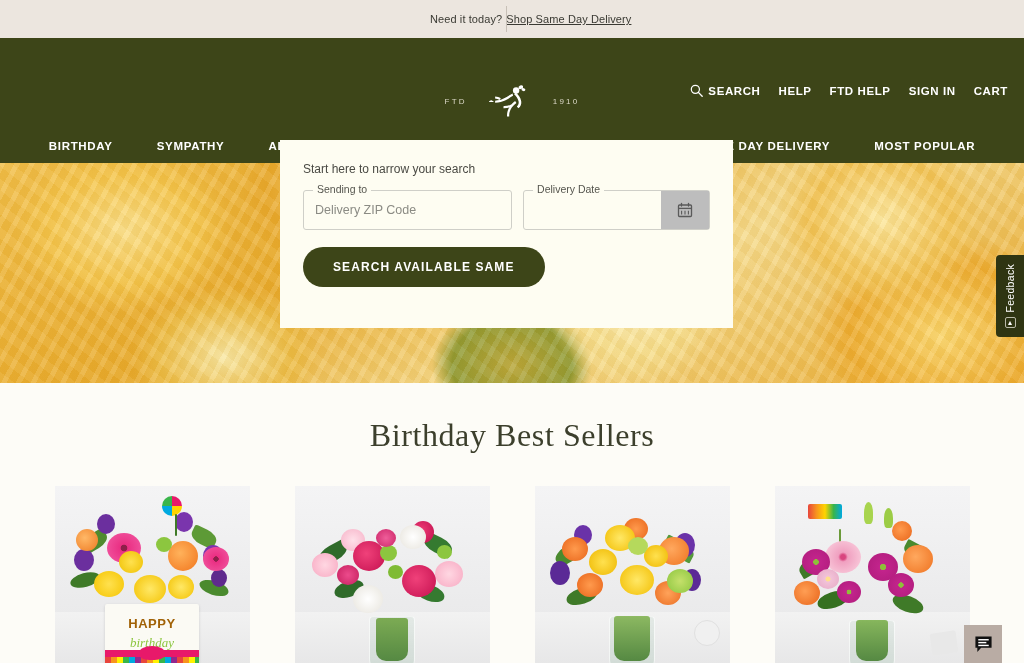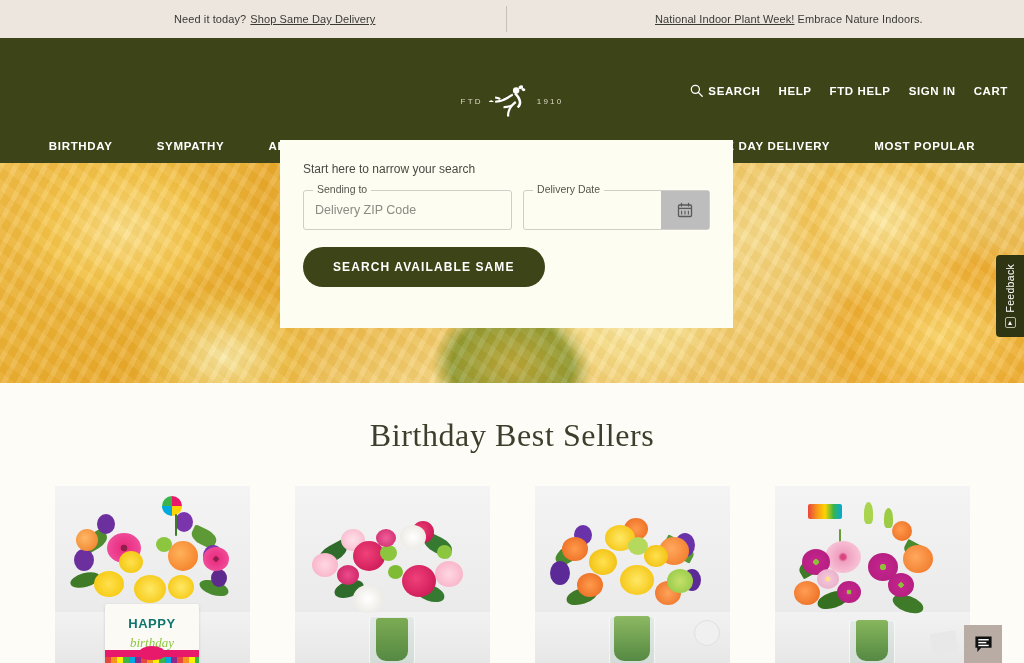--- a/index.html
+++ b/index.html
@@ -61,21 +61,21 @@
     position: relative;
   }
 
   .logo {
     position: absolute;
     left: 50%;
     transform: translateX(-50%);
     top: 46px;
     display: flex;
     align-items: center;
-    gap: 6px;
+    gap: 22px;
     cursor: pointer;
   }
   .logo-word {
     color: #dcd9c8;
     font-size: 8px;
     letter-spacing: 2.2px;
     font-family: "Liberation Sans", sans-serif;
   }
   .logo-mark { width: 42px; height: 34px; display: block; }
 
@@ -328,21 +328,21 @@
   .giftbox {
     position: absolute;
     background: #fbfaf4;
     border-radius: 2px;
     box-shadow: 0 1px 3px rgba(0,0,0,.15);
     overflow: hidden;
   }
   .giftbox .happy {
     position: absolute; top: 16%; left: 0; right: 0;
     text-align: center; font-size: 13px; font-weight: bold;
-    color: #0f766e; letter-spacing: .5px;
+    color: #a16207; letter-spacing: .5px;
   }
   .giftbox .bday {
     position: absolute; top: 44%; left: 0; right: 0;
     text-align: center; font-size: 13px; color: #8cc63f;
     font-family: "Liberation Serif", serif; font-style: italic;
   }
   .giftbox .stripes {
     position: absolute; left: 0; right: 0; bottom: 0; height: 30%;
     background: repeating-linear-gradient(90deg,
       #e8453c 0 6px, #f7941e 6px 12px, #fff200 12px 18px,
@@ -378,24 +378,20 @@
 </style>
 </head>
 <body>
 
 <div class="promo-bar">
   <div class="promo-slot left">
     <span>Need it today?</span>
     <span class="promo-link" style="margin-left:4px">Shop Same Day Delivery</span>
   </div>
   <div class="promo-divider"></div>
-  <div class="promo-slot right">
-    <span class="promo-link">National Indoor Plant Week!</span>
-    <span class="promo-tail">Embrace Nature Indoors.</span>
-  </div>
 </div>
 
 <div class="header">
 
   <div class="logo">
     <span class="logo-word">FTD</span>
     <svg class="logo-mark" viewBox="0 0 42 34">
       <g fill="#ffffff">
         <circle cx="27.5" cy="6.5" r="3.2"></circle>
         <path d="M24 9.5 C21 11 18 13 14.5 14.8 C12.5 15.8 10 16.4 6.5 16.7 L6.5 18.8 C10.8 18.6 13.8 17.9 16.4 16.6 C19 15.3 21.4 13.6 24.4 11.8 Z"></path>

